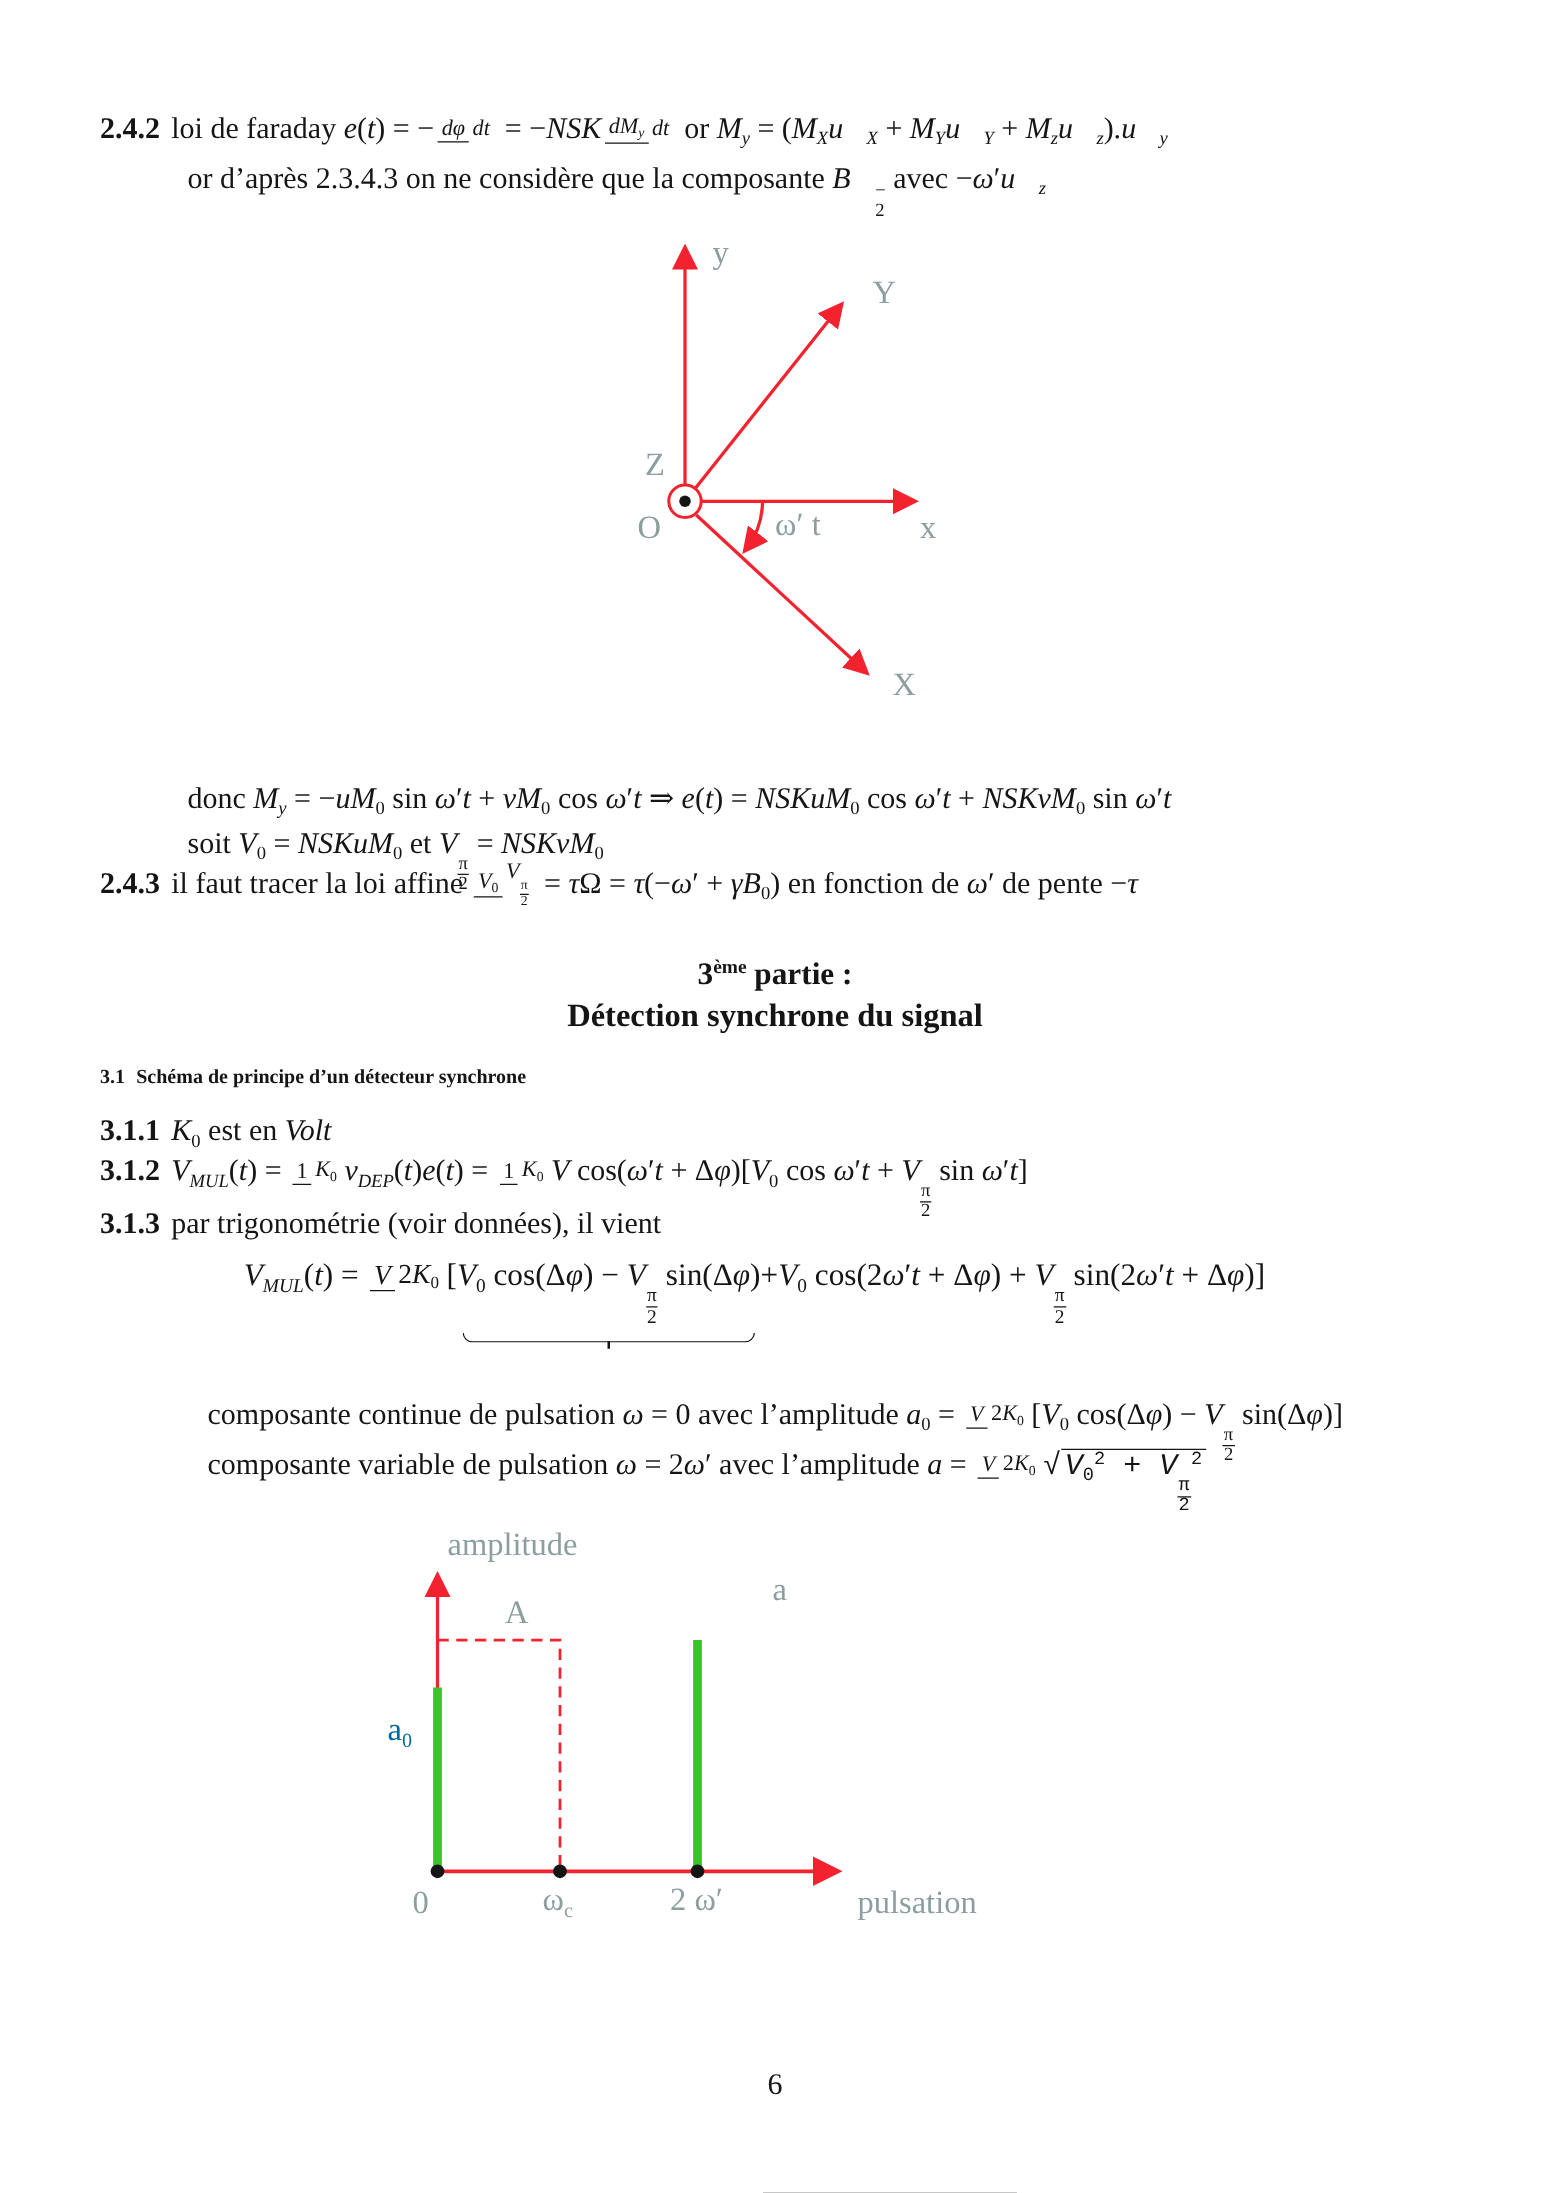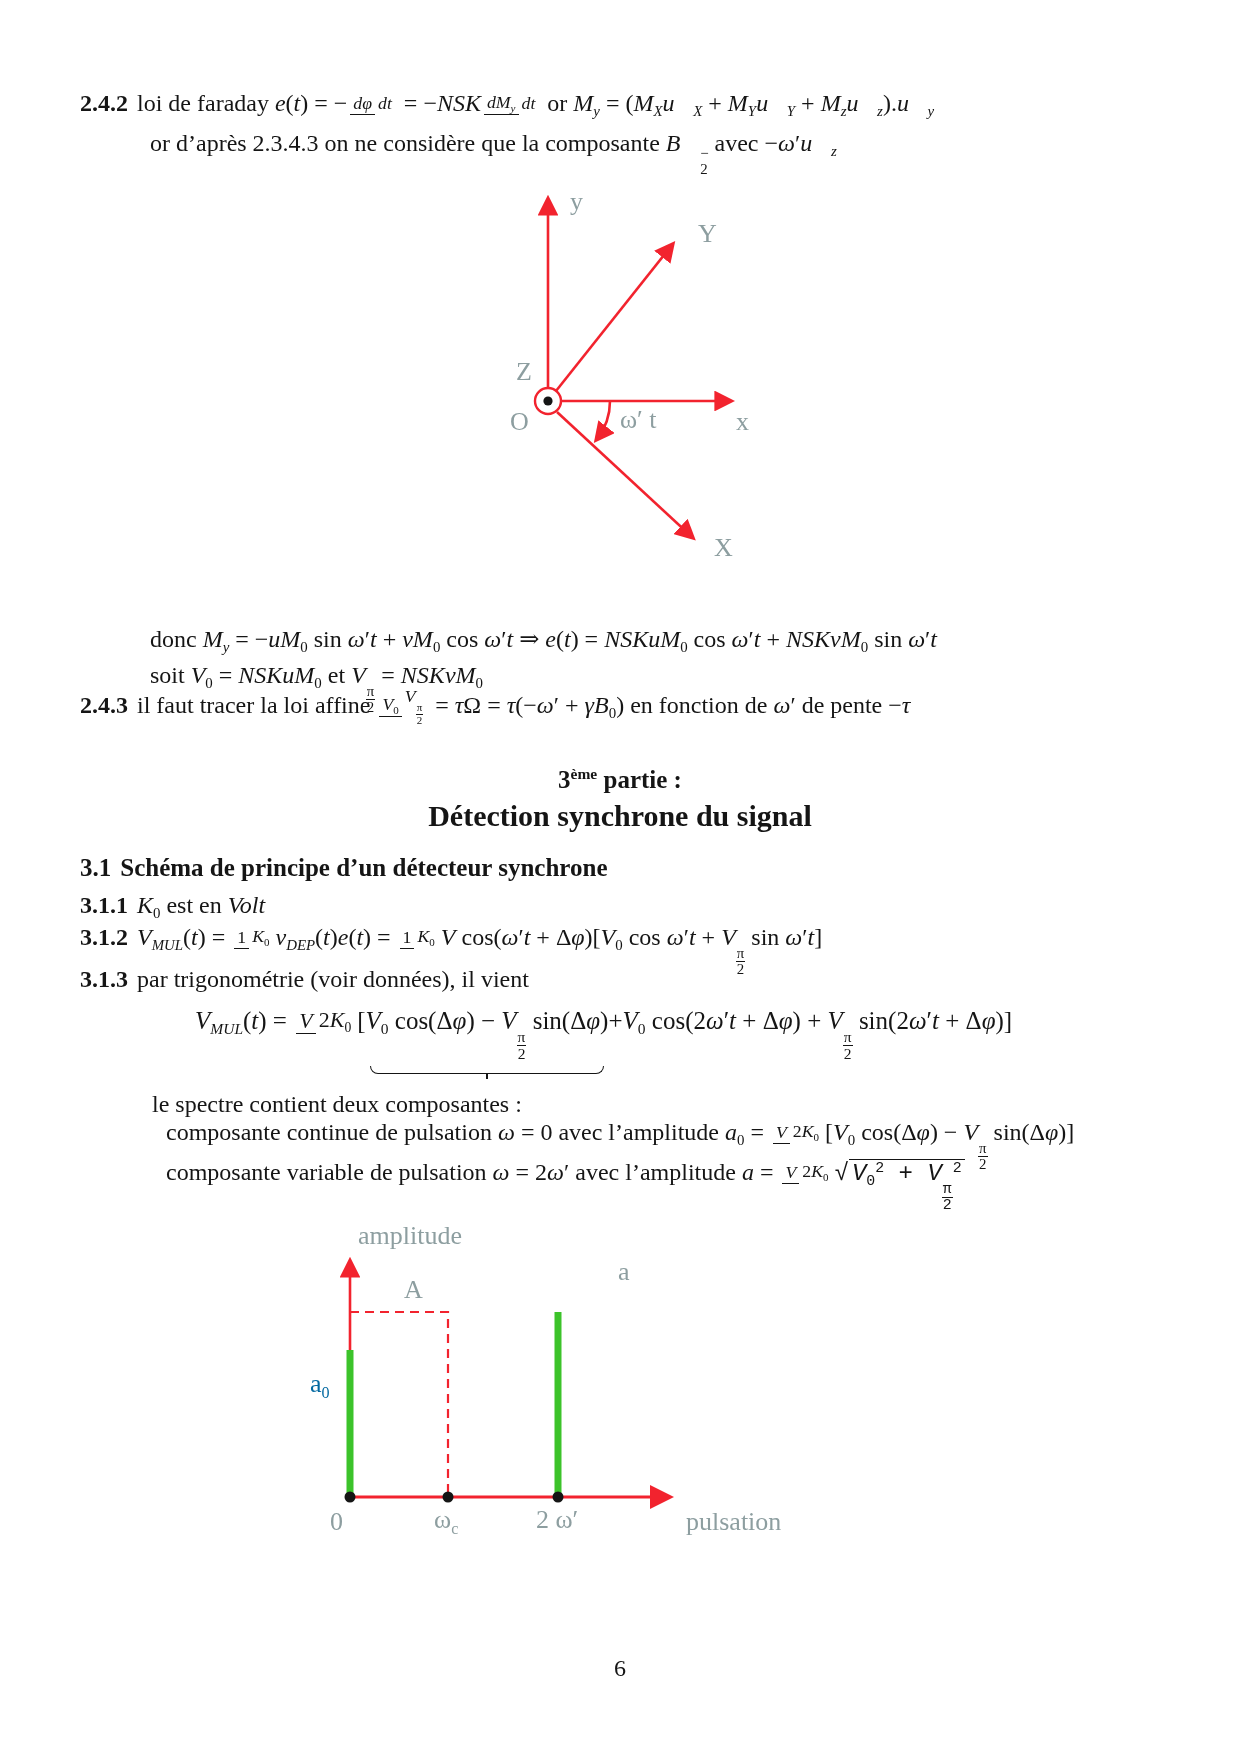--- a/index.html
+++ b/index.html
@@ -109,25 +109,25 @@
           <span class="d"><i>V</i><sub class="pf"><span class="sf">
                 <span class="n">π</span>
                 <span class="d">2</span>
               </span></sub></span>
         </span> = <i>τ</i>Ω = <i>τ</i>(−<i>ω</i>′ + <i>γB</i><sub>0</sub>) en fonction de <i>ω</i>′ de pente −<i>τ</i></span>
   </div>
 
   <div class="line center bold" style="top:764px;font-size:25px;">
     <span>3<sup>ème</sup> partie :</span>
   </div>
-  <div class="line center bold" style="top:797px;font-size:30px;">
+  <div class="line center bold" style="top:797px;font-size:26px;">
     <span>Détection synchrone du signal</span>
   </div>
 
-  <div class="line bold" style="left:80px;top:852px;font-size:25px;">
+  <div class="line bold" style="left:80px;top:852px;font-size:16px;">
     <span class="numlab">3.1</span><span>Schéma de principe d’un détecteur synchrone</span>
   </div>
   <div class="line" style="left:80px;top:890px;">
     <span class="numlab">3.1.1</span><span><i>K</i><sub>0</sub> est en <i>Volt</i></span>
   </div>
   <div class="line" style="left:80px;top:922px;">
     <span class="numlab">3.1.2</span><span><i>V</i><sub><i>MUL</i></sub>(<i>t</i>) = <span class="frac">
           <span class="n">1</span>
           <span class="d"><i>K</i><sub>0</sub></span>
         </span><i>v</i><sub><i>DEP</i></sub>(<i>t</i>)<i>e</i>(<i>t</i>) = <span class="frac">
@@ -148,23 +148,20 @@
           <span class="d">2<i>K</i><sub>0</sub></span>
         </span>[<span class="ub"><i>V</i><sub>0</sub> cos(Δ<i>φ</i>) − <i>V</i><sub class="pf"><span class="sf">
               <span class="n">π</span>
               <span class="d">2</span>
             </span></sub> sin(Δ<i>φ</i>)</span>+<i>V</i><sub>0</sub> cos(2<i>ω</i>′<i>t</i> + Δ<i>φ</i>) + <i>V</i><sub class="pf"><span class="sf">
             <span class="n">π</span>
             <span class="d">2</span>
           </span></sub> sin(2<i>ω</i>′<i>t</i> + Δ<i>φ</i>)]</span>
   </div>
 
-  <div class="line" style="left:152px;top:1089px;">
-    <span>le spectre contient deux composantes :</span>
-  </div>
   <div class="line" style="left:166px;top:1117px;">
     <span>composante continue de pulsation <i>ω</i> = 0 avec l’amplitude <i>a</i><sub>0</sub> = <span class="frac">
           <span class="n"><i>V</i></span>
           <span class="d">2<i>K</i><sub>0</sub></span>
         </span>[<i>V</i><sub>0</sub> cos(Δ<i>φ</i>) − <i>V</i><sub class="pf"><span class="sf">
             <span class="n">π</span>
             <span class="d">2</span>
           </span></sub> sin(Δ<i>φ</i>)]</span>
   </div>
   <div class="line" style="left:166px;top:1157px;">

